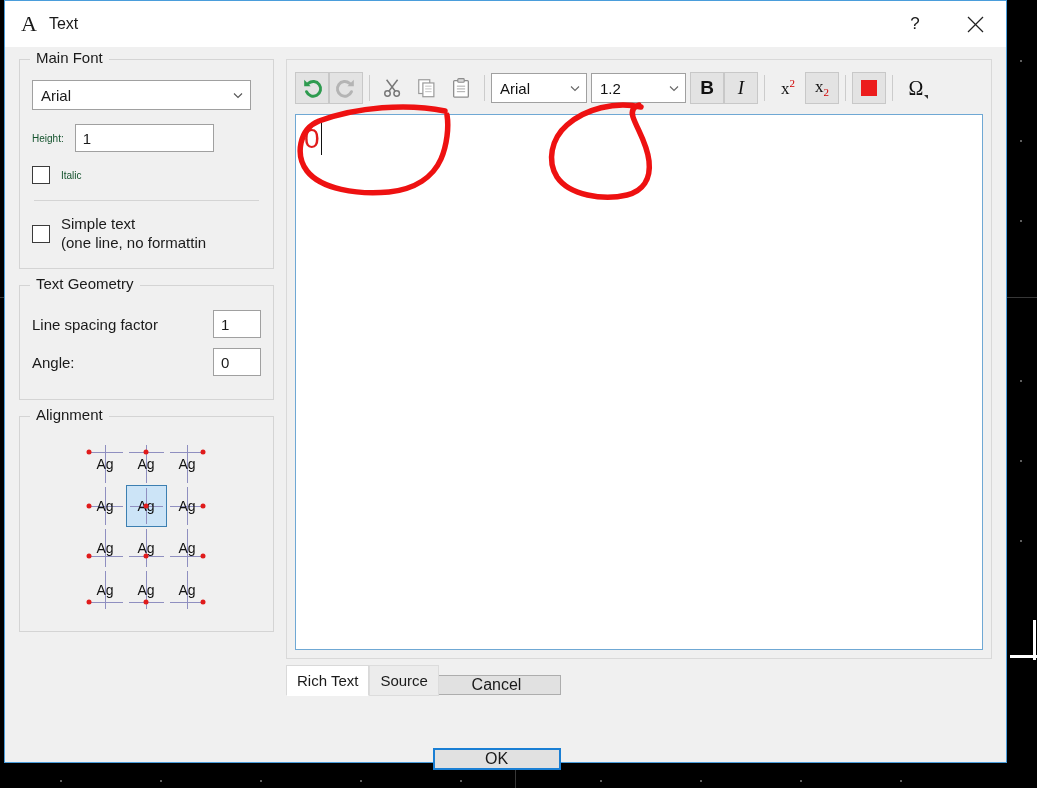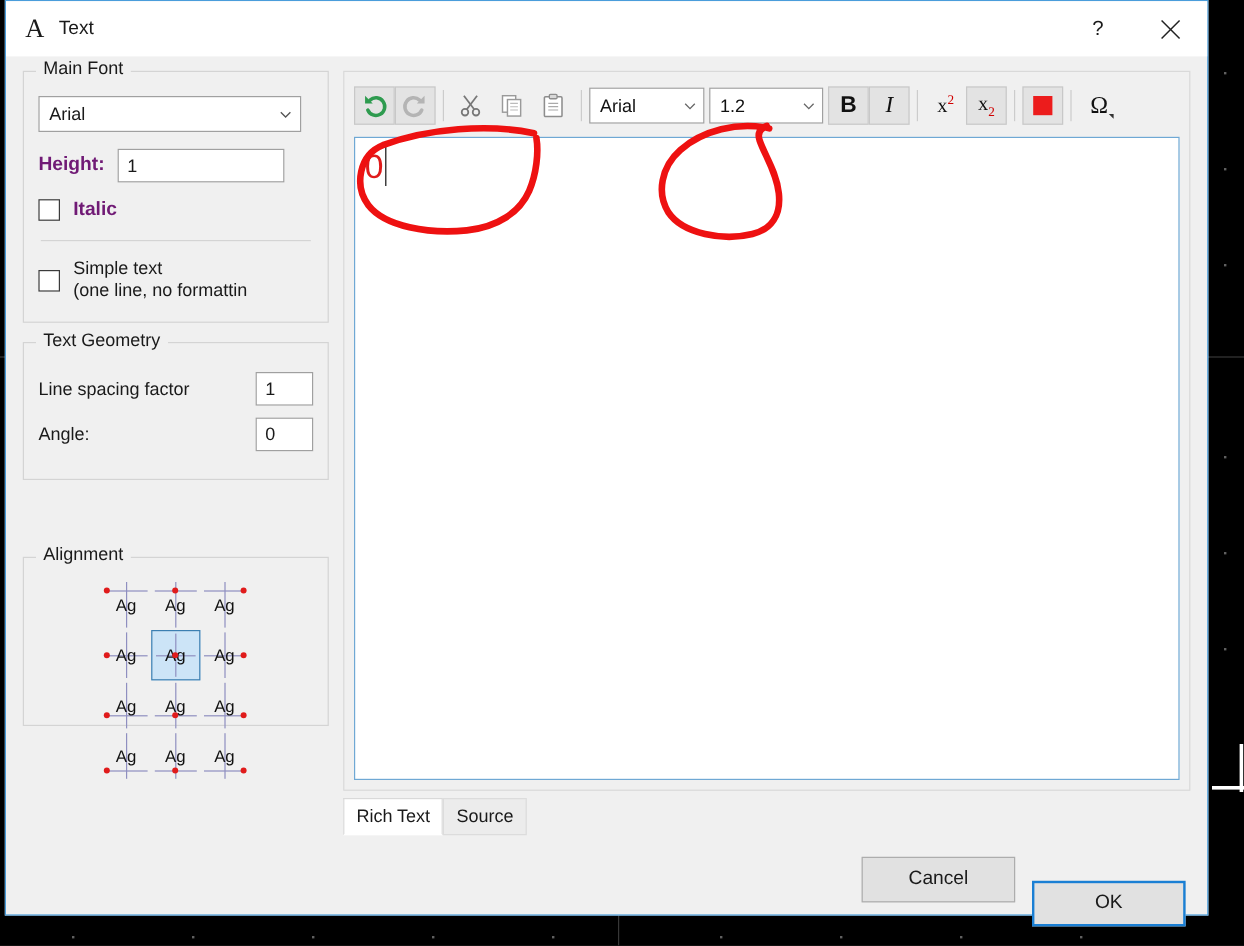--- a/index.html
+++ b/index.html
@@ -125,21 +125,21 @@
     margin: 6px 0 0 0;
   }
   .combo .cval { flex: 1; }
   .chev {
     width: 12px; height: 12px;
   }
   .row {
     display: flex; align-items: center;
     margin-top: 14px;
   }
-  .lbl { font-size: 16px; color: #701a75; font-weight: bold; }
+  .lbl { font-size: 10px; color: #14532d; }
   .txtinput {
     border: 1px solid #a0a0a0;
     background: #ffffff;
     height: 28px;
     box-sizing: border-box;
     display: flex; align-items: center;
     padding-left: 7px;
     font-size: 15px; color: #1a1a1a;
   }
   .height-input { width: 139px; margin-left: 11px; }
@@ -161,21 +161,21 @@
   
   .geom { height: 115px; }
   .geom-row {
     display: flex; align-items: center;
     margin-top: 10px;
   }
   .geom-lbl { font-size: 15px; color: #1a1a1a; flex: 1; }
   .geom-input { width: 48px; }
 
   
-  .align { height: 141px; padding-top: 8px; margin-top: 48px; }
+  .align { height: 216px; padding-top: 16px; }
   .align-grid {
     margin: 10px auto 0 auto;
     width: 124px;
     display: grid;
     grid-template-columns: repeat(3, 41px);
     grid-template-rows: repeat(4, 42px);
   }
   .align-cell {
     position: relative;
     width: 41px; height: 42px;
@@ -319,20 +319,21 @@
     border: 1px solid #dcdcdc;
   }
 
   
   .footer {
     height: 74px; min-height: 74px;
     display: flex; align-items: center; justify-content: flex-end;
     padding-right: 18px;
     box-sizing: border-box;
     gap: 14px;
+    flex-direction: column;
   }
   .btn {
     width: 128px; height: 38px;
     display: flex; align-items: center; justify-content: center;
     font-size: 16px; color: #1a1a1a;
     background: #e1e1e1;
     border: 1px solid #adadad;
     box-sizing: border-box;
     cursor: default;
   }

